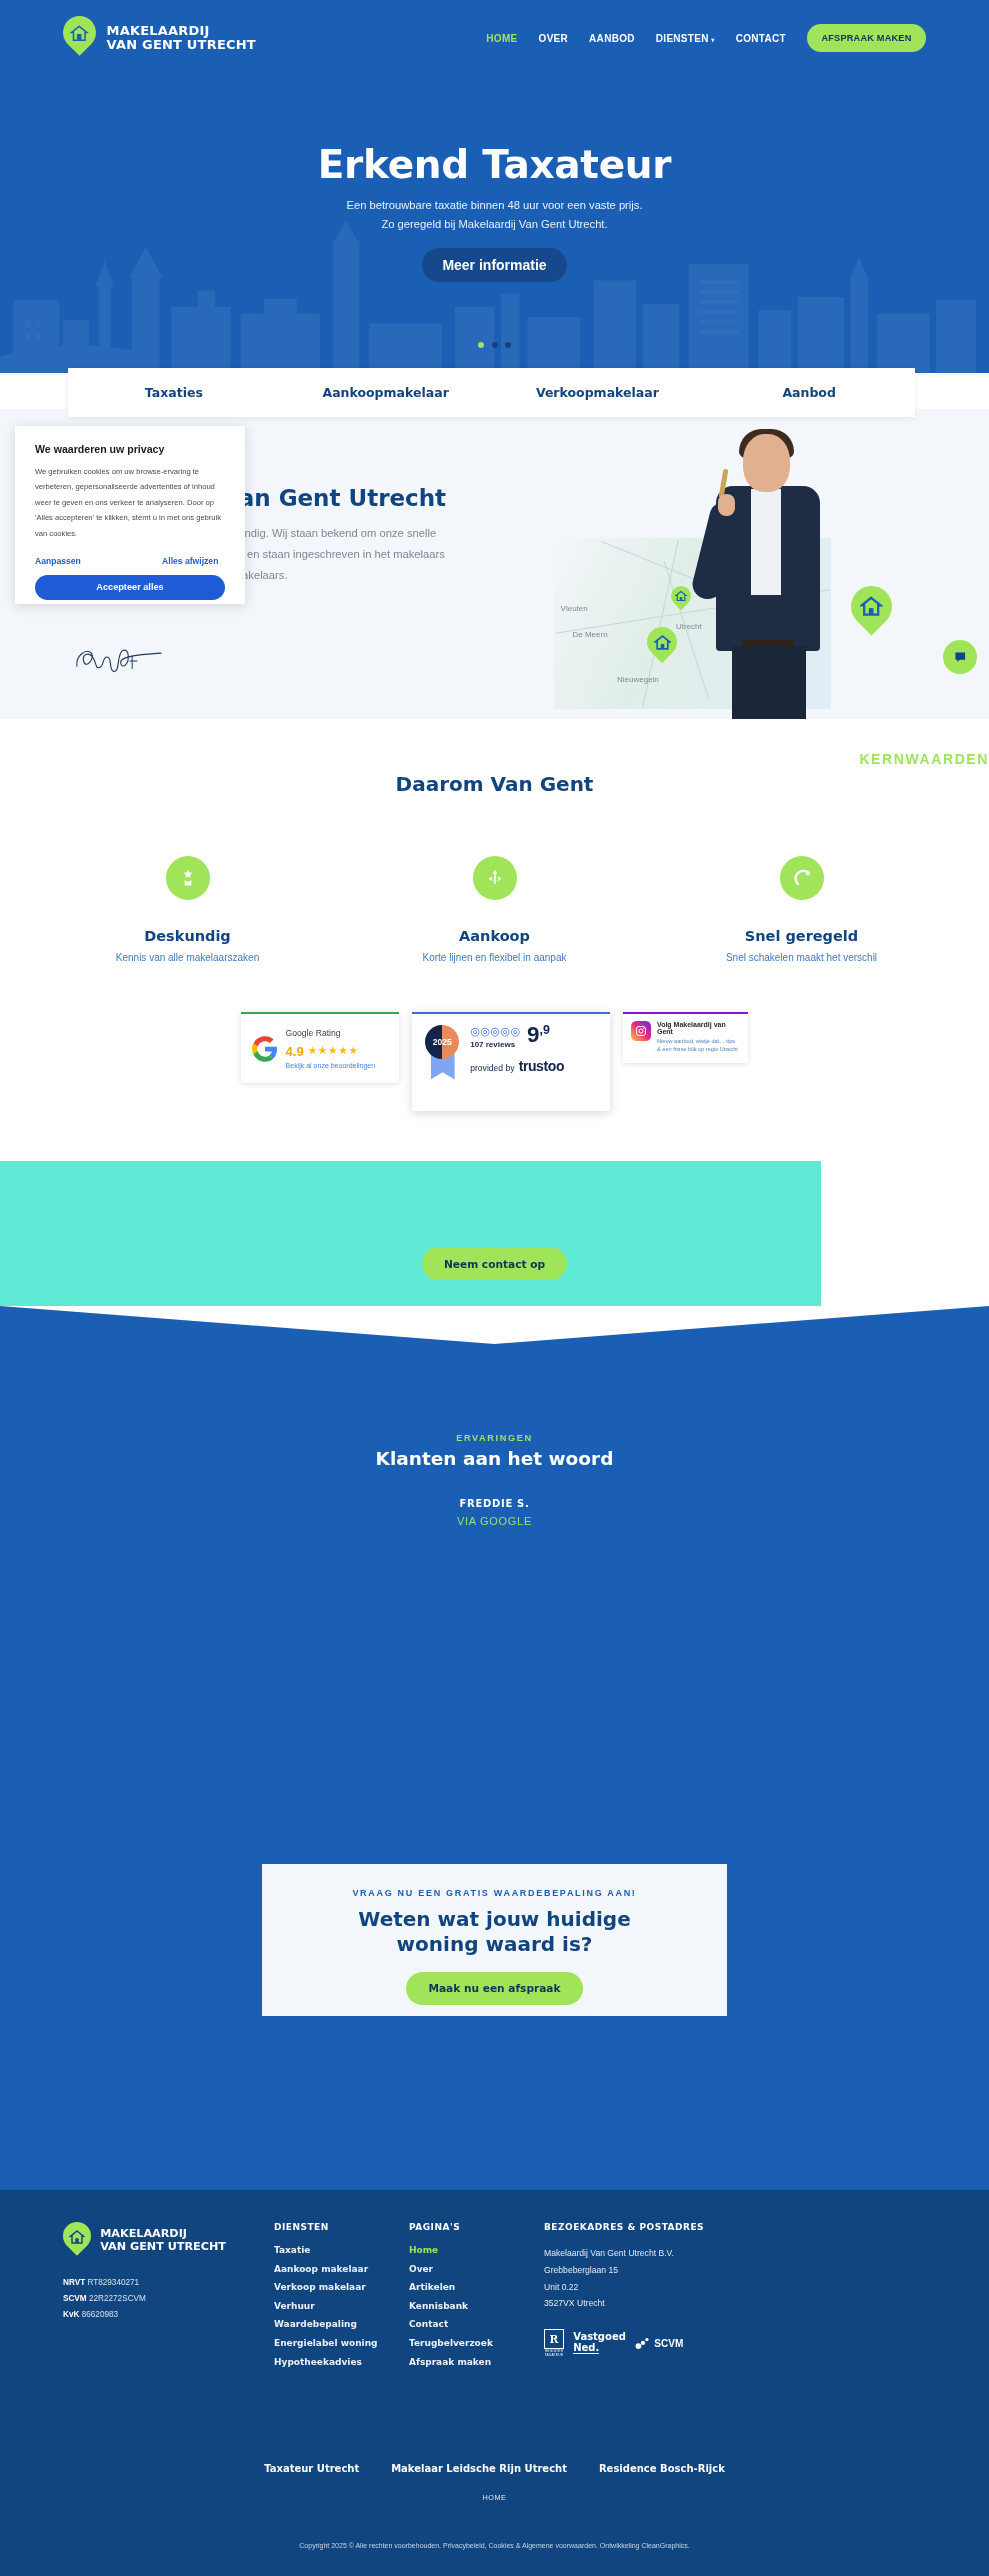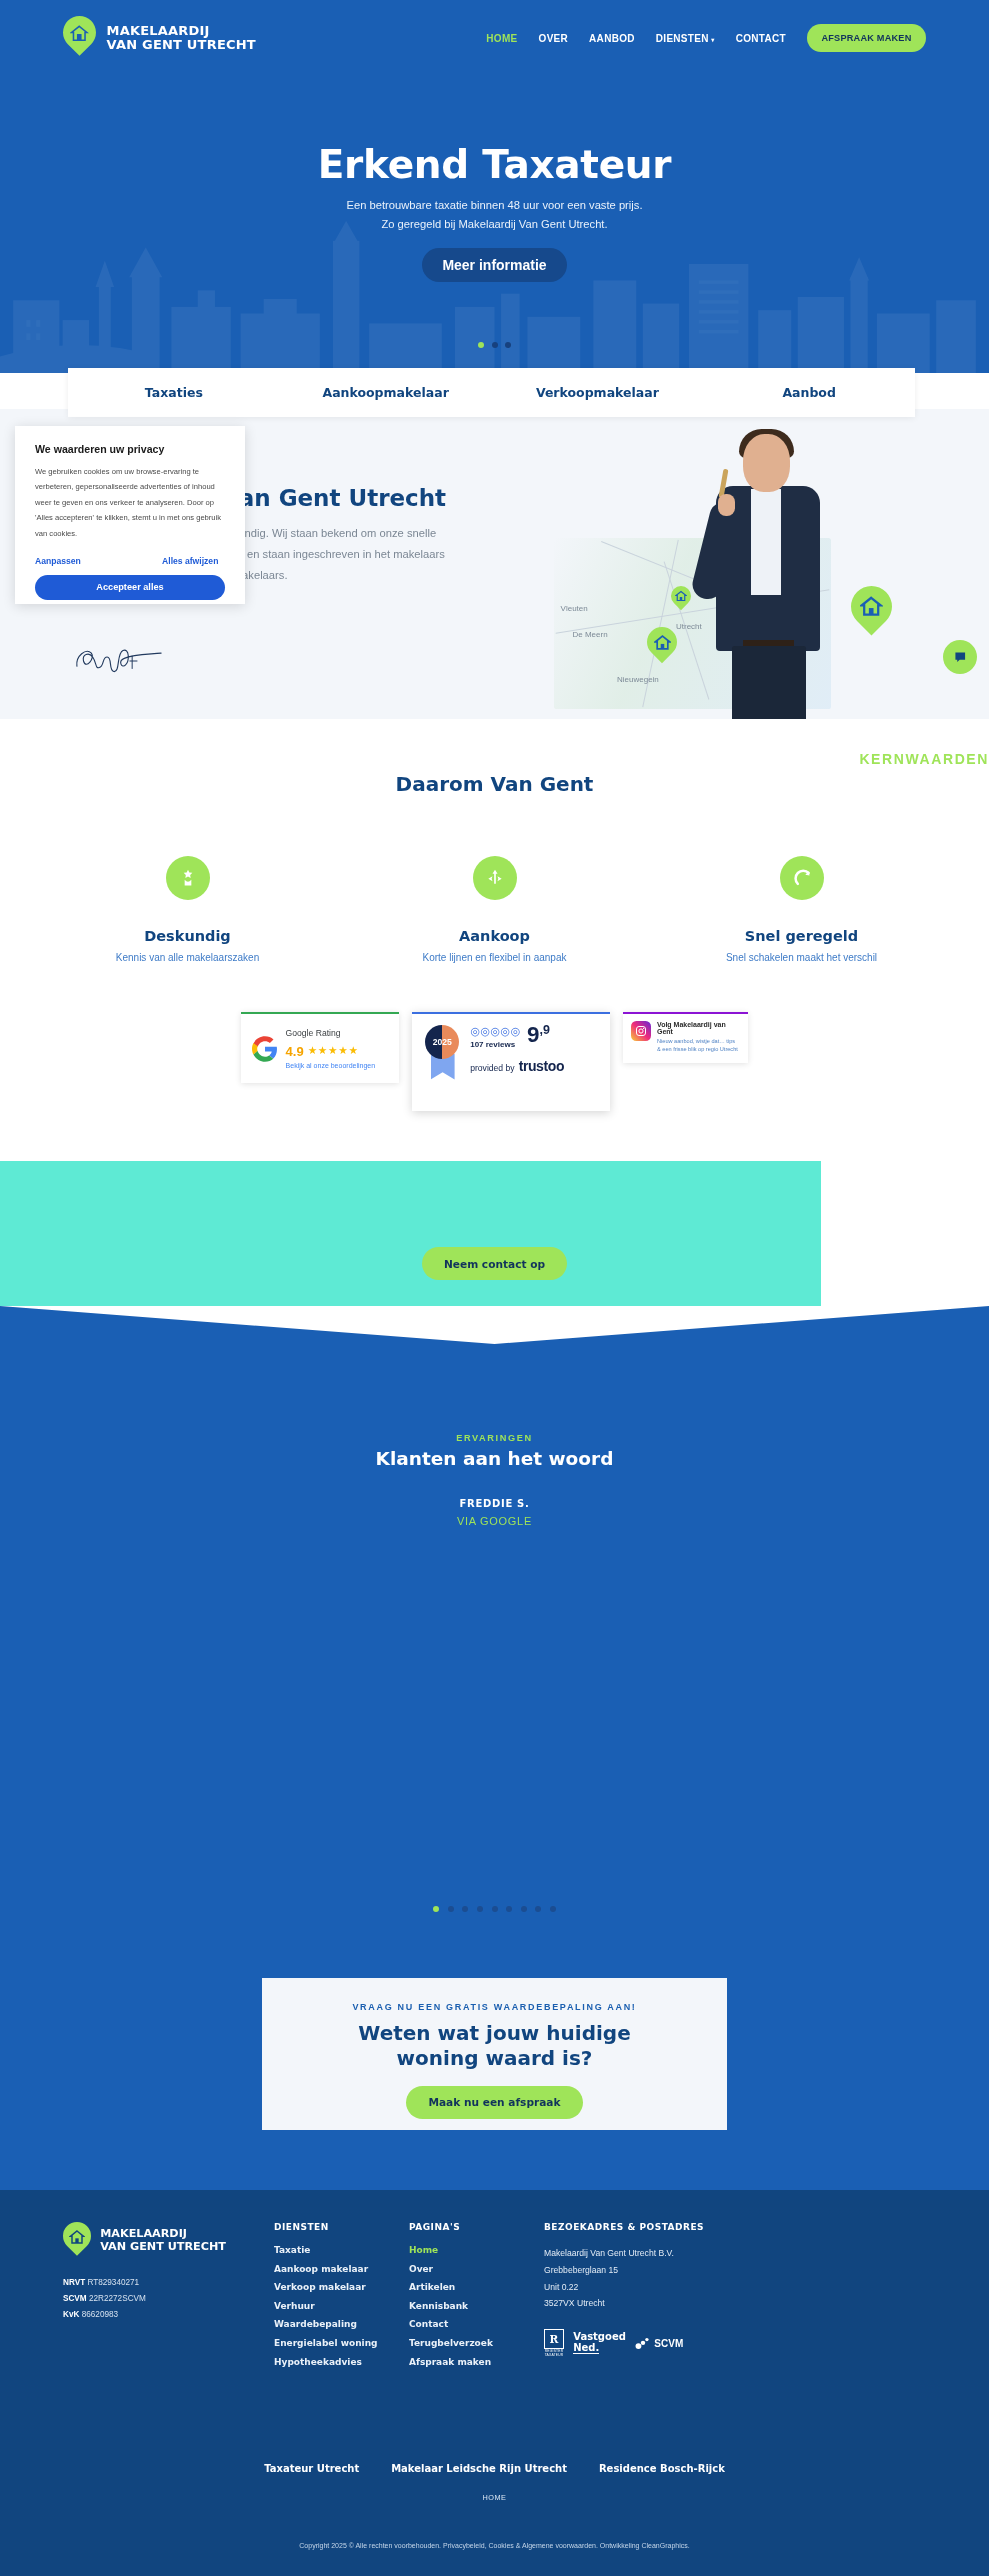--- a/index.html
+++ b/index.html
@@ -295,21 +295,21 @@
   }
   .testi-dots .dot{ background:#1b4d92; }
   .testi-dots .dot.on{ background:#9fe459; }
 
   
   .valueband{
     position:absolute; left:0; top:1939px; width:989px; height:251px;
     background:#1a5fb4;
   }
   .valuecard{
-    position:absolute; left:262px; top:1978px; width:465px; height:152px;
+    position:absolute; left:262px; top:1864px; width:465px; height:152px;
     background:#f3f6fa; text-align:center; padding-top:24px;
   }
   .vc-eyebrow{
     color:#1b5fb0; font-size:9px; font-weight:bold; letter-spacing:1.7px;
   }
   .vc-title{
     color:#11457f; font-size:20px; font-weight:bold; margin-top:9.2px;
     line-height:1.25; font-family:"DejaVu Sans", sans-serif;
   }
   .vc-btn{ margin-top:14.5px; }

